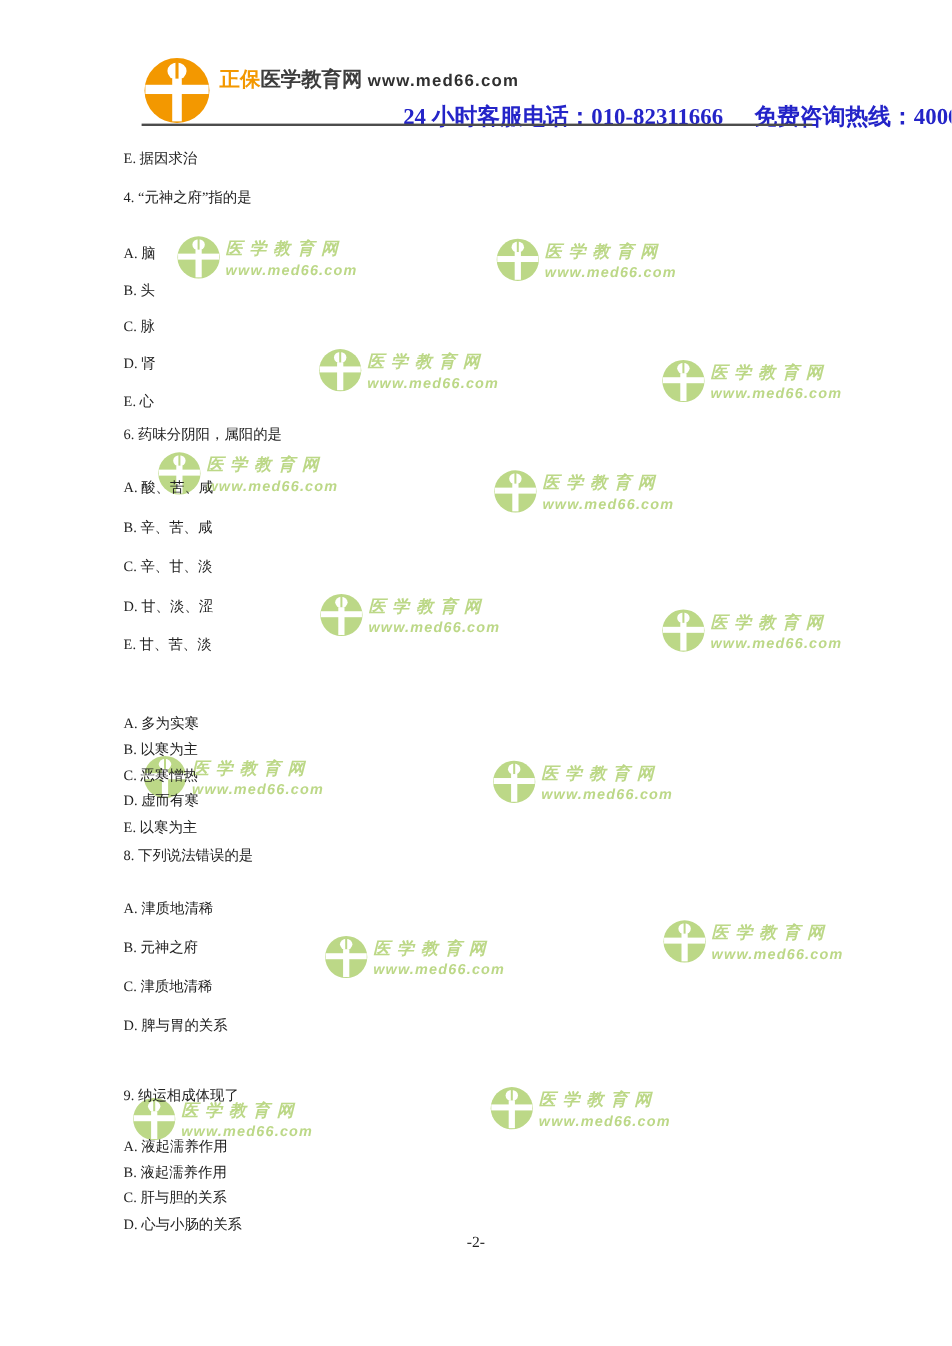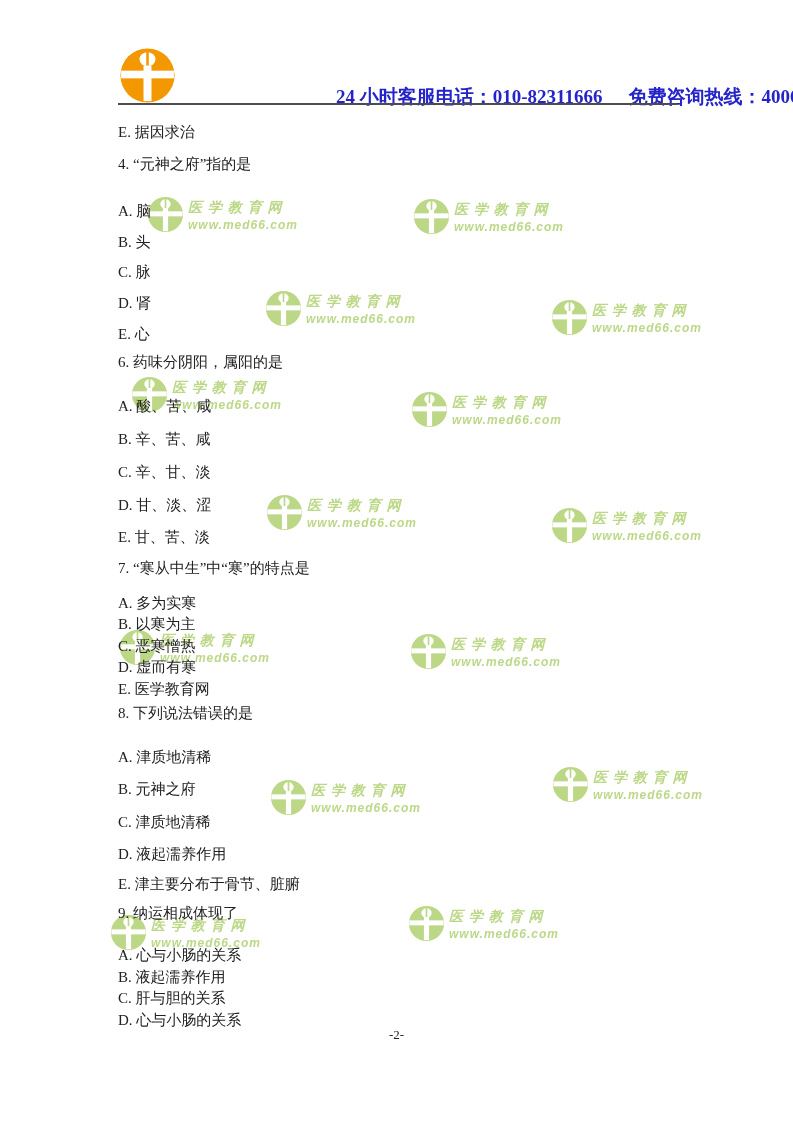--- a/index.html
+++ b/index.html
@@ -24,21 +24,21 @@
   .contact .gap{display:inline-block;width:26px;}
   .header-rule{position:absolute;left:118px;top:103px;width:559px;height:2px;background:#4c4c4c;}
   
   .wm{position:absolute;display:flex;align-items:flex-start;color:#bcd887;z-index:1;}
   .wm-mark{width:37px;height:37px;flex:0 0 auto;}
   .wm-mark svg{width:100%;height:100%;display:block;}
   .wm-body{margin-left:4px;margin-top:3px;font-family:"Liberation Sans","DejaVu Sans",sans-serif;font-style:italic;}
   .wm-brand{display:block;font-size:14px;font-weight:bold;white-space:nowrap;letter-spacing:1px;}
   .wm-site{display:block;font-size:12px;font-weight:bold;letter-spacing:1px;margin-top:1px;}
   
-  .tl{position:absolute;left:118px;font-size:15px;line-height:19px;white-space:pre;z-index:2;}
+  .tl{position:absolute;left:103px;font-size:12px;line-height:19px;white-space:pre;z-index:2;}
   
   .pagenum{position:absolute;left:0;top:1027px;width:793px;text-align:center;font-size:13px;z-index:2;}
 </style>
 </head>
 <body>
 
 <svg width="0" height="0" style="position:absolute" aria-hidden="true">
   <symbol id="logo-mark" viewBox="0 0 40 40">
     <circle cx="20" cy="20" r="19" fill="currentColor"></circle>
     <ellipse cx="20" cy="8.6" rx="5.6" ry="5" fill="#ffffff"></ellipse>
@@ -50,20 +50,25 @@
 
 <div class="page">
 
   <div>
     <div class="logo">
       <span class="logo-mark">
           <svg>
             <use href="#logo-mark"></use>
           </svg>
         </span>
+      <span class="logo-text">
+        <span class="brand-arc"></span>
+        <span class="brand-line"><span class="brand-prefix">正保</span><span class="brand-suffix">医学教育网</span></span>
+        <span class="brand-site">www.med66.com</span>
+      </span>
     </div>
     <div class="contact"><span>24 小时客服电话：010-82311666</span><span class="gap"></span><span>免费咨询热线：4006501888</span></div>
     <div class="header-rule"></div>
   </div>
 
   <div class="wm" style="left:147px;top:196px">
       <span class="wm-mark">
         <svg>
           <use href="#logo-mark"></use>
         </svg>
@@ -226,35 +231,33 @@
   <div class="tl" style="top:294px">D. 肾</div>
   <div class="tl" style="top:325px">E. 心</div>
 
   <div class="tl" style="top:353px">6. 药味分阴阳，属阳的是</div>
   <div class="tl" style="top:397px">A. 酸、苦、咸</div>
   <div class="tl" style="top:430px">B. 辛、苦、咸</div>
   <div class="tl" style="top:463px">C. 辛、甘、淡</div>
   <div class="tl" style="top:496px">D. 甘、淡、涩</div>
   <div class="tl" style="top:528px">E. 甘、苦、淡</div>
 
-  <div class="tl" style="top:559px">7. “寒从中生”中“寒”的特点是</div>
   <div class="tl" style="top:594px">A. 多为实寒</div>
   <div class="tl" style="top:615px">B. 以寒为主</div>
   <div class="tl" style="top:637px">C. 恶寒憎热</div>
   <div class="tl" style="top:658px">D. 虚而有寒</div>
-  <div class="tl" style="top:680px">E. 医学教育网</div>
+  <div class="tl" style="top:680px">E. 以寒为主</div>
 
   <div class="tl" style="top:704px">8. 下列说法错误的是</div>
   <div class="tl" style="top:748px">A. 津质地清稀</div>
   <div class="tl" style="top:780px">B. 元神之府</div>
   <div class="tl" style="top:813px">C. 津质地清稀</div>
-  <div class="tl" style="top:845px">D. 液起濡养作用</div>
-  <div class="tl" style="top:875px">E. 津主要分布于骨节、脏腑</div>
+  <div class="tl" style="top:845px">D. 脾与胃的关系</div>
 
   <div class="tl" style="top:904px">9. 纳运相成体现了</div>
-  <div class="tl" style="top:946px">A. 心与小肠的关系</div>
+  <div class="tl" style="top:946px">A. 液起濡养作用</div>
   <div class="tl" style="top:968px">B. 液起濡养作用</div>
   <div class="tl" style="top:989px">C. 肝与胆的关系</div>
   <div class="tl" style="top:1011px">D. 心与小肠的关系</div>
 
   <div class="pagenum">-2-</div>
 
 </div>
 
 </body></html>

